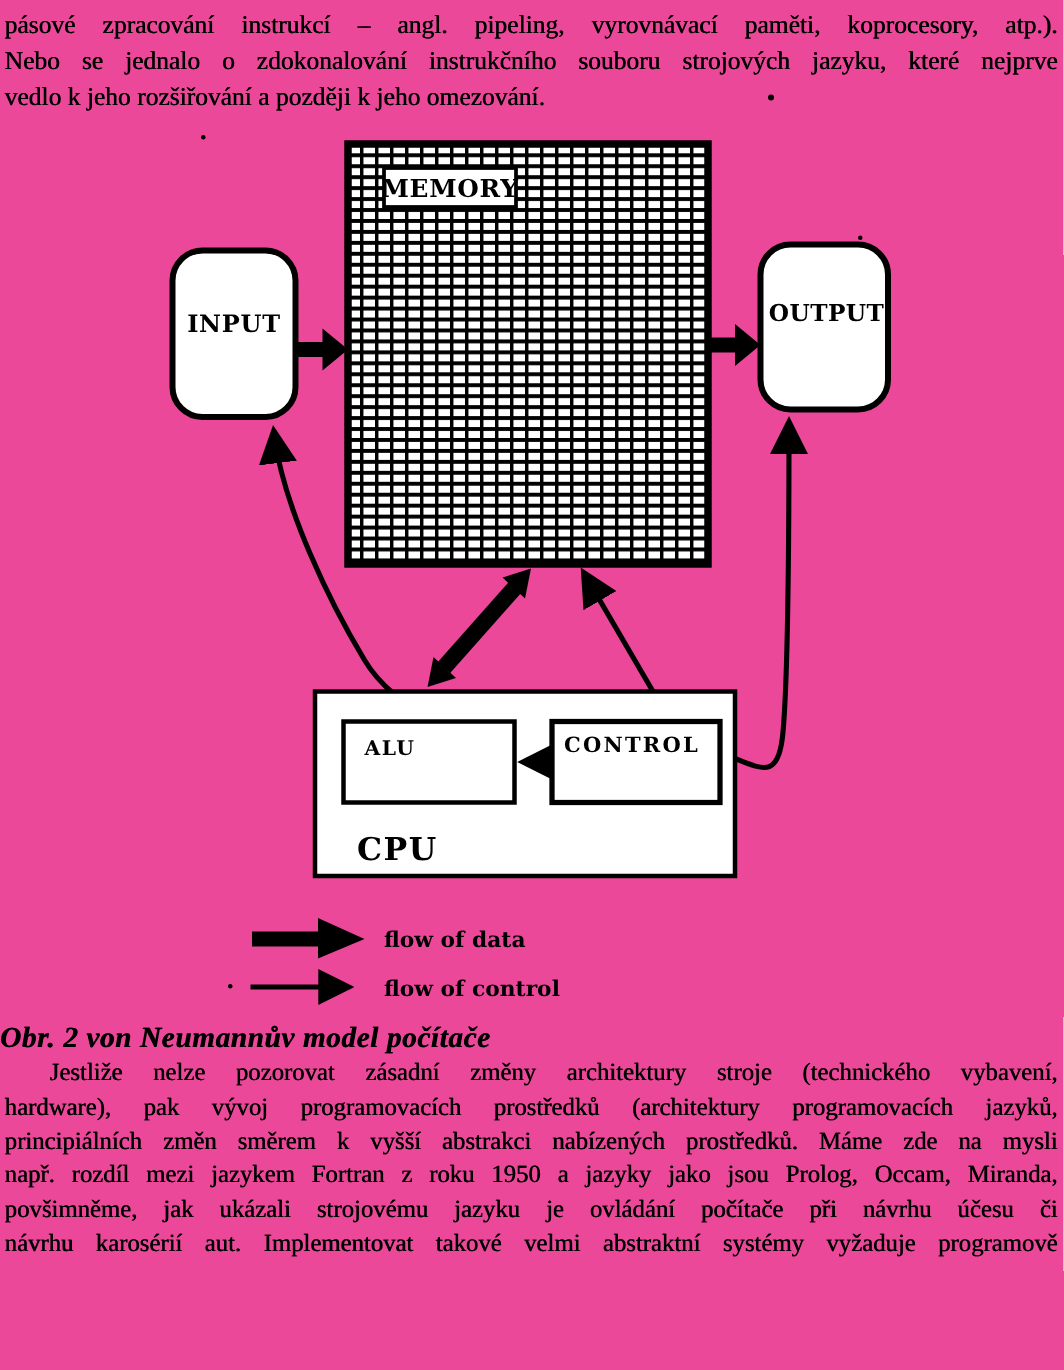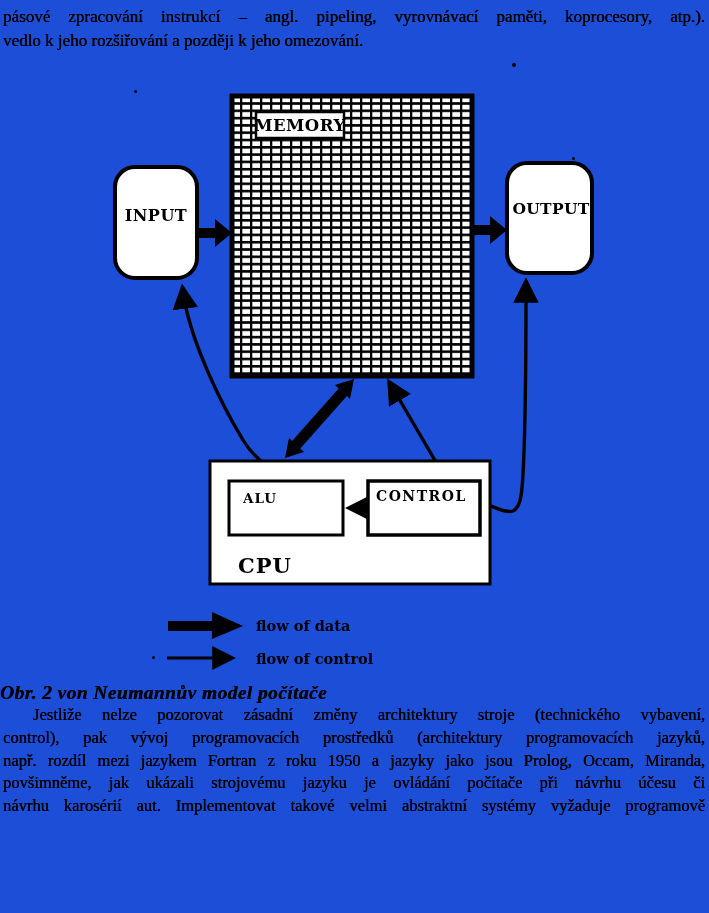--- a/index.html
+++ b/index.html
@@ -1,17 +1,17 @@
 <!DOCTYPE html>
 <html><head>
 <meta charset="utf-8">
 <style>
   html,body { margin:0; padding:0; background:#ffffff; }
   .page {
-    position:relative; width:709px; height:913px; background:#1d4ed8;
+    position:relative; width:709px; height:913px; background:#ec4899;
     color:#000; font-family:"Liberation Serif", serif; overflow:hidden;
   }
   .para { position:absolute; left:3px; right:4px; }
   .para div { text-align:justify; text-align-last:justify; text-shadow:0.35px 0 0 #000; }
   .para div.endline { text-align:center; text-align-last:left; }
   .para-top { top:5px; font-size:17px; line-height:24px; }
   .para-bottom { top:704px; font-size:16.5px; line-height:22.8px; }
   .para-bottom div.indent { text-indent:30px; }
   .diagram { position:absolute; left:0; top:0; }
   .diagram text { font-family:"DejaVu Serif", serif; font-weight:bold; fill:#000; }
@@ -22,20 +22,21 @@
   }
   .speck { position:absolute; background:#000; border-radius:50%; }
 </style>
 </head>
 <body>
 
 <div class="page">
 
   <div class="para para-top">
     <div>pásové zpracování instrukcí – angl. pipeling, vyrovnávací paměti, koprocesory, atp.).</div>
+    <div>Nebo se jednalo o zdokonalování instrukčního souboru strojových jazyku, které nejprve</div>
     <div class="endline">vedlo k jeho rozšiřování a později k jeho omezování.</div>
   </div>
 
   <svg class="diagram" width="709" height="913" viewBox="0 0 709 913">
     <defs>
       <pattern id="memgrid" width="10" height="7.3" patternUnits="userSpaceOnUse">
         <rect width="10" height="7.3" fill="#ffffff"></rect>
         <rect width="10" height="2.6" fill="#000000"></rect>
         <rect width="2.3" height="7.3" fill="#000000"></rect>
       </pattern>
@@ -75,21 +76,22 @@
     <path d="M168,621 L212,621 L212,612 L243,626 L212,639 L212,631 L168,631 Z" fill="#000"></path>
     <text x="256" y="631" font-size="14.5" font-family="Liberation Serif, serif">flow of data</text>
     <path d="M167,658 L229,658" fill="none" stroke="#000" stroke-width="3.2" marker-end="url(#ah)"></path>
     <text x="256" y="664" font-size="14.5" font-family="Liberation Serif, serif">flow of control</text>
   </svg>
 
   <div class="caption">Obr. 2 von Neumannův model počítače</div>
 
   <div class="para para-bottom">
     <div class="indent">Jestliže nelze pozorovat zásadní změny architektury stroje (technického vybavení,</div>
-    <div>control), pak vývoj programovacích prostředků (architektury programovacích jazyků,</div>
+    <div>hardware), pak vývoj programovacích prostředků (architektury programovacích jazyků,</div>
+    <div>principiálních změn směrem k vyšší abstrakci nabízených prostředků. Máme zde na mysli</div>
     <div>např. rozdíl mezi jazykem Fortran z roku 1950 a jazyky jako jsou Prolog, Occam, Miranda,</div>
     <div>povšimněme, jak ukázali strojovému jazyku je ovládání počítače při návrhu účesu či</div>
     <div>návrhu karosérií aut. Implementovat takové velmi abstraktní systémy vyžaduje programově</div>
   </div>
 
   <div class="speck" style="left:512px; top:63px; width:4px; height:4px;"></div>
   <div class="speck" style="left:572px; top:157px; width:3px; height:3px;"></div>
   <div class="speck" style="left:134px; top:90px; width:3px; height:3px;"></div>
   <div class="speck" style="left:152px; top:656px; width:3px; height:3px;"></div>
 

